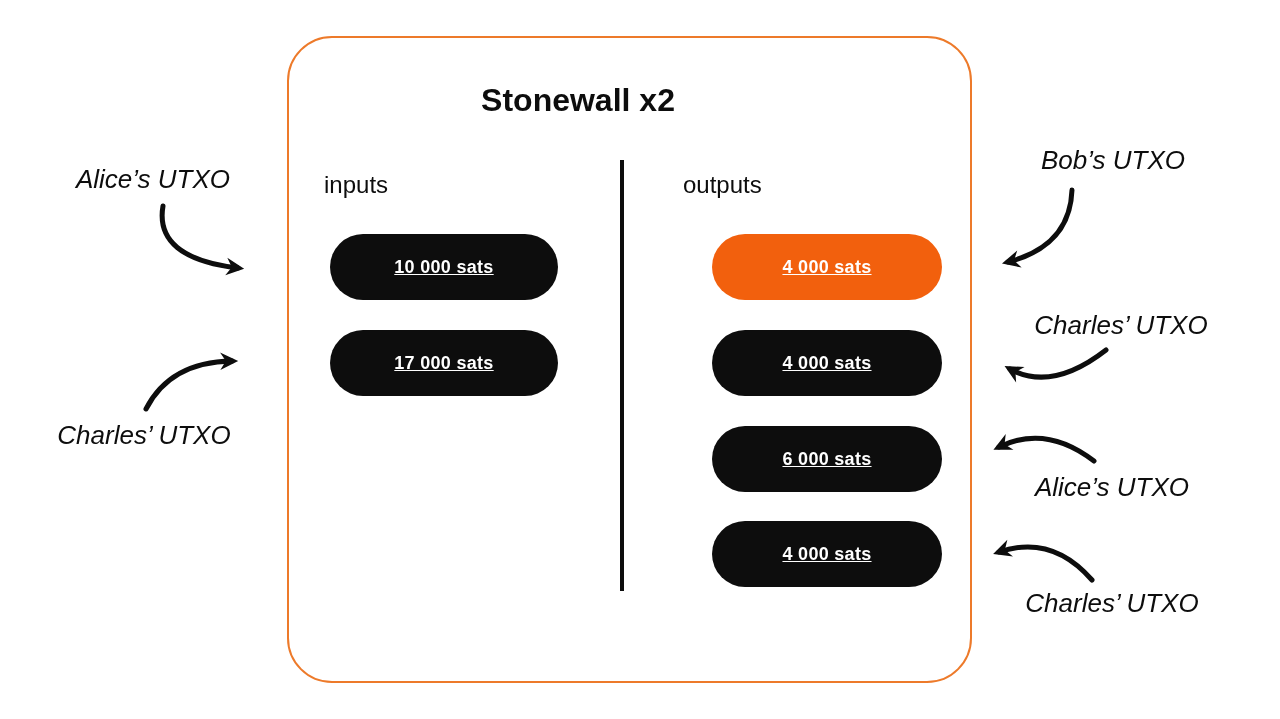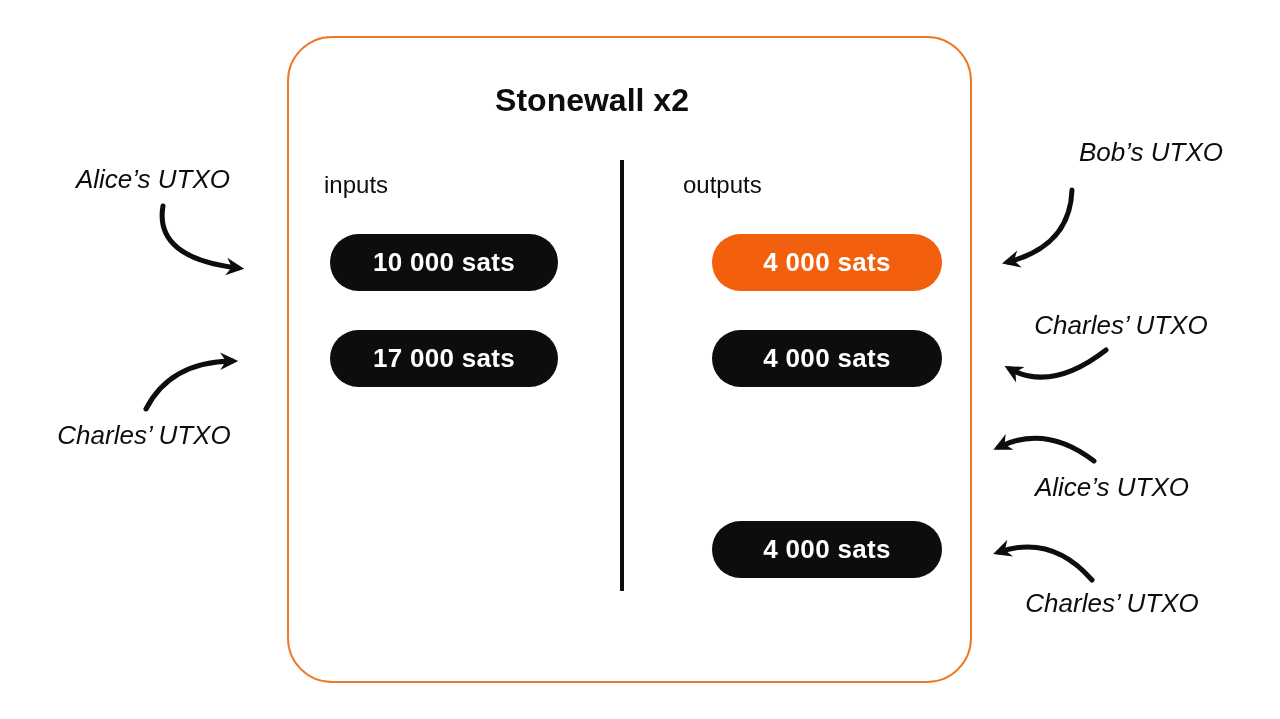--- a/index.html
+++ b/index.html
@@ -23,71 +23,71 @@
   }
   .title {
     position: absolute;
     left: 287px; top: 82px;
     width: 582px;
     margin: 0;
     text-align: center;
     font-size: 32px;
     font-weight: 700;
     color: var(--ink, #0d0d0d);
-    padding-left: 14px;
   }
   .col-label {
     position: absolute;
     top: 171px;
     width: 240px;
     text-align: left;
     font-size: 24px;
     font-weight: 400;
   }
   .col-label.inputs  { left: 324px; }
   .col-label.outputs { left: 683px; }
   .divider {
     position: absolute;
     left: 620px; top: 160px;
     width: 4px; height: 431px;
     background: var(--ink, #0d0d0d);
   }
   .pill {
     position: absolute;
-    height: 57px;
+    height: 66px;
     border-radius: 33px;
     background: var(--ink, #0d0d0d);
     color: var(--text_white, #ffffff);
     font-weight: 700;
-    font-size: 26px;
+    font-size: 18px;
     display: flex;
     align-items: center;
     justify-content: center;
     letter-spacing: 0.3px;
+    text-decoration: underline;
   }
   .pill.in  { left: 330px; width: 228px; }
   .pill.out { left: 712px; width: 230px; }
   .pill.orange { background: var(--accent_orange, #f2600d); }
   .pos-r1 { top: 234px; }
   .pos-r2 { top: 330px; }
   .pos-r3 { top: 426px; }
   .pos-r4 { top: 521px; }
   .annotation {
     position: absolute;
     width: 220px;
     text-align: center;
     font-style: italic;
     font-size: 26px;
     line-height: 30px;
     color: var(--ink, #0d0d0d);
     white-space: nowrap;
   }
   .ann-1 { left: 43px;   top: 164px; }
   .ann-2 { left: 34px;   top: 420px; }
-  .ann-3 { left: 1003px; top: 137px; text-align: right; }
+  .ann-3 { left: 1003px; top: 145px; }
   .ann-4 { left: 1011px; top: 310px; }
   .ann-5 { left: 1002px; top: 472px; }
   .ann-6 { left: 1002px; top: 588px; }
   .arrows {
     position: absolute;
     left: 0; top: 0;
     width: 1280px; height: 719px;
     pointer-events: none;
   }
   .arrows path.line {
@@ -109,20 +109,21 @@
   <div class="col-label inputs">inputs</div>
   <div class="col-label outputs">outputs</div>
 
   <div class="divider"></div>
 
   <div class="pill in pos-r1">10 000 sats</div>
   <div class="pill in pos-r2">17 000 sats</div>
 
   <div class="pill out orange pos-r1">4 000 sats</div>
   <div class="pill out pos-r2">4 000 sats</div>
+  <div class="pill out pos-r3">6 000 sats</div>
   <div class="pill out pos-r4">4 000 sats</div>
 
   <div class="annotation ann-1">Alice’s UTXO</div>
   <div class="annotation ann-2">Charles’ UTXO</div>
   <div class="annotation ann-3">Bob’s UTXO</div>
   <div class="annotation ann-4">Charles’ UTXO</div>
   <div class="annotation ann-5">Alice’s UTXO</div>
   <div class="annotation ann-6">Charles’ UTXO</div>
 
   <svg class="arrows" viewBox="0 0 1280 719" aria-hidden="true">

